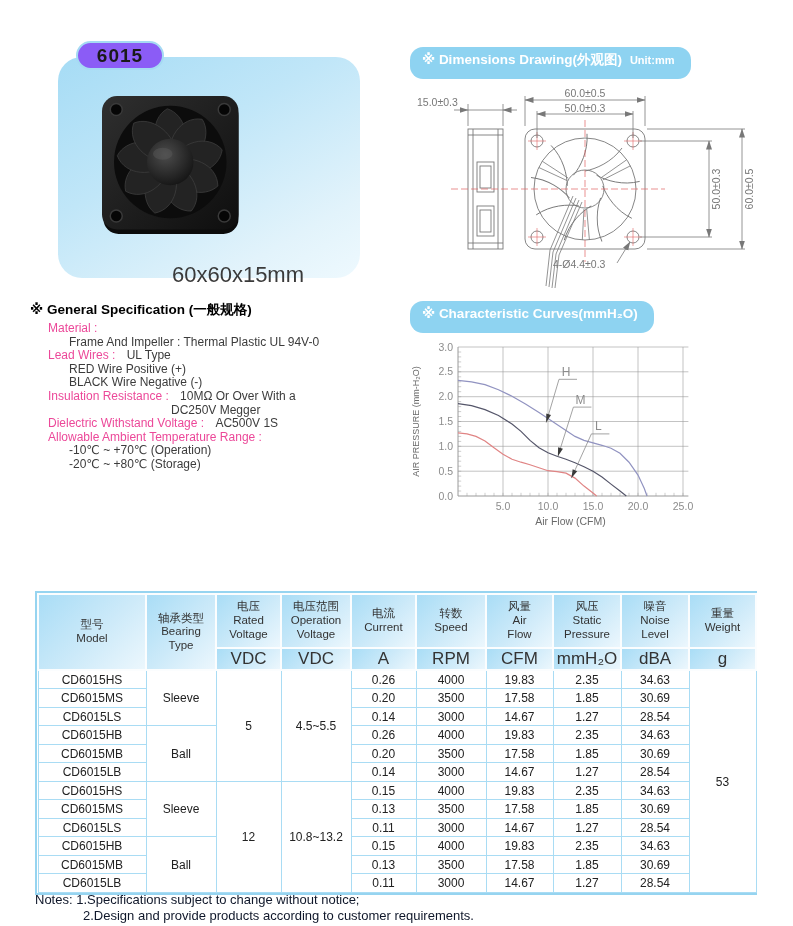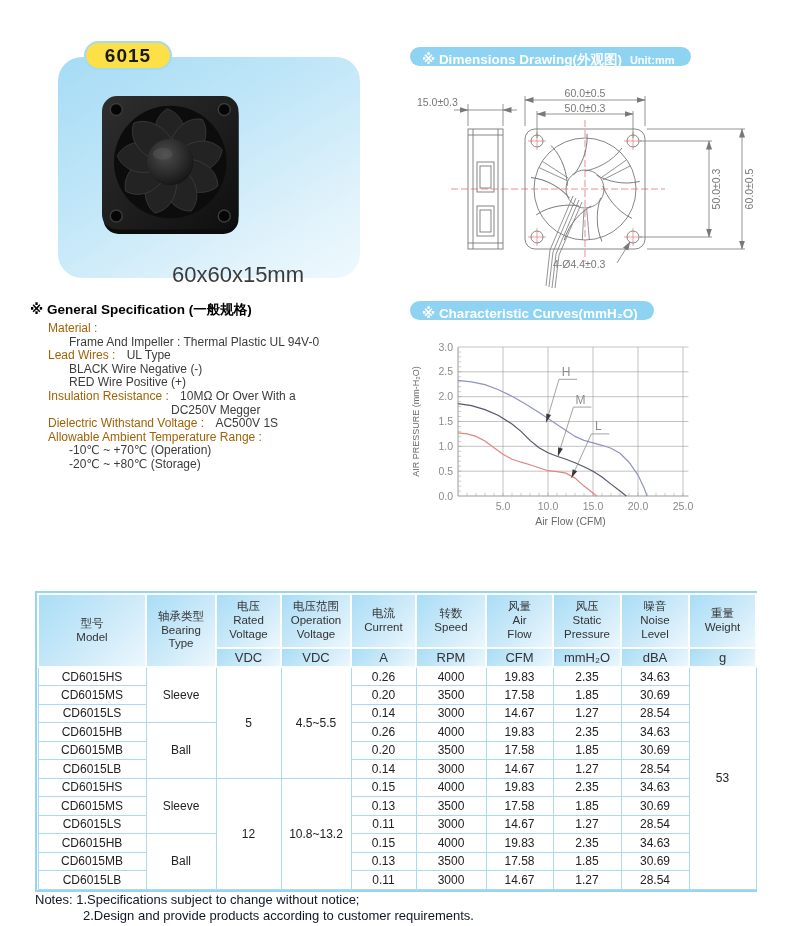--- a/index.html
+++ b/index.html
@@ -7,66 +7,66 @@
   body { font-family:"Liberation Sans","DejaVu Sans",sans-serif; }
   .page { position:relative; width:793px; height:926px; background:#fff; overflow:hidden; }
 
   
   .product-card {
     position:absolute; left:58px; top:57px; width:302px; height:221px;
     border-radius:24px;
     background:linear-gradient(150deg,#a6dcf5 0%,#c0e6f8 40%,#e2f3fb 80%,#eef9fe 100%);
   }
   .model-badge {
-    position:absolute; left:84px; top:41px; width:88px; height:29px;
-    background:#fde047; border:2px solid #a5daf3; border-radius:15px;
+    position:absolute; left:76px; top:41px; width:88px; height:29px;
+    background:#8b5cf6; border:2px solid #a5daf3; border-radius:15px;
     text-align:center; line-height:25px; font-size:19px; font-weight:bold;
     color:#1a1a1a; letter-spacing:1px; z-index:2;
   }
   .fan-photo { position:absolute; left:96px; top:88px; z-index:1; }
   .size-caption {
     position:absolute; left:138px; top:262px; width:200px; text-align:center;
     font-size:22px; color:#3a3a3a;
   }
 
   
   .pill {
-    position:absolute; height:19px; line-height:25px; padding:0 16px 0 12px;
+    position:absolute; height:32px; line-height:25px; padding:0 16px 0 12px;
     background:#8ed3f1; border-radius:13px; color:#ffffff; font-weight:bold;
     font-size:13.5px; white-space:nowrap;
   }
   .pill .unit-note { font-size:11px; font-weight:bold; margin-left:8px; }
   .pill-dim { left:410px; top:47px; }
   .pill-curves { left:410px; top:301px; }
   .pill-specs { left:35px; top:559px; }
 
   .dim-svg { position:absolute; left:413px; top:82px; }
   .curves-svg { position:absolute; left:405px; top:329px; }
 
   
   .gen-spec { position:absolute; left:30px; top:301px; width:378px; }
   .gen-title { font-size:13.5px; font-weight:bold; color:#000000; margin-bottom:3px; }
   .gs-line { font-size:12px; line-height:13.6px; color:#3c3c3c; }
-  .gs-label { color:#a16207; }
+  .gs-label { color:#ec4899; }
   .gs-value { color:#3c3c3c;margin-left:8px; }
   .ind1 { padding-left:18px; }
   .ind2 { padding-left:31px; }
   .ind3 { padding-left:133px; }
 
   
   .table-wrap { position:absolute; left:35px; top:591px; width:722px; border:2px solid #96d4f0; background:#fff; }
   table.spec { width:100%; border-collapse:collapse; table-layout:fixed; }
   .spec th, .spec td { text-align:center; vertical-align:middle; }
   .spec thead th {
     background:linear-gradient(135deg,#a9ddf6 0%,#cdeaf9 55%,#ecf7fd 100%);
     border:2.5px solid #fbfdfe; font-weight:normal; color:#333;
     font-size:11.5px; line-height:1.2;
   }
   .spec thead th.th-main { height:54px; }
-  .spec thead th.th-unit { height:19px; font-size:13px; }
+  .spec thead th.th-unit { height:19px; font-size:17px; }
   .spec tbody td {
     border:1px solid #a9dcf4; background:#fff; height:18.5px;
     font-size:12px; color:#222;
   }
   .spec tbody tr:first-child td { border-top:2px solid #96d4f0; }
 
   
   .notes { position:absolute; left:35px; top:892px; font-size:13px; color:#0f172a; line-height:15.5px; }
   .notes .note2 { padding-left:48px; }
 </style>
@@ -225,22 +225,22 @@
       <text x="140" y="186">4-Ø4.4±0.3</text>
     </g>
   </svg>
 
   <div class="gen-spec">
     <div class="gen-title">※ General Specification (一般规格)</div>
     <div id="gen-lines">
         <div class="gs-line ind1"><span class="gs-label">Material :</span></div>
         <div class="gs-line ind2"><span class="gs-value">Frame And Impeller : Thermal Plastic UL 94V-0</span></div>
         <div class="gs-line ind1"><span class="gs-label">Lead Wires : </span><span class="gs-value">UL Type</span></div>
+        <div class="gs-line ind2"><span class="gs-value">RED Wire Positive (+)</span></div>
         <div class="gs-line ind2"><span class="gs-value">BLACK Wire Negative (-)</span></div>
-        <div class="gs-line ind2"><span class="gs-value">RED Wire Positive (+)</span></div>
         <div class="gs-line ind1"><span class="gs-label">Insulation Resistance : </span><span class="gs-value">10MΩ Or Over With a</span></div>
         <div class="gs-line ind3"><span class="gs-value">DC250V Megger</span></div>
         <div class="gs-line ind1"><span class="gs-label">Dielectric Withstand Voltage : </span><span class="gs-value">AC500V 1S</span></div>
         <div class="gs-line ind1"><span class="gs-label">Allowable Ambient Temperature Range :</span></div>
         <div class="gs-line ind2"><span class="gs-value">-10℃ ~ +70℃ (Operation)</span></div>
         <div class="gs-line ind2"><span class="gs-value">-20℃ ~ +80℃ (Storage)</span></div>
       </div>
   </div>
 
   <div class="pill pill-curves">

